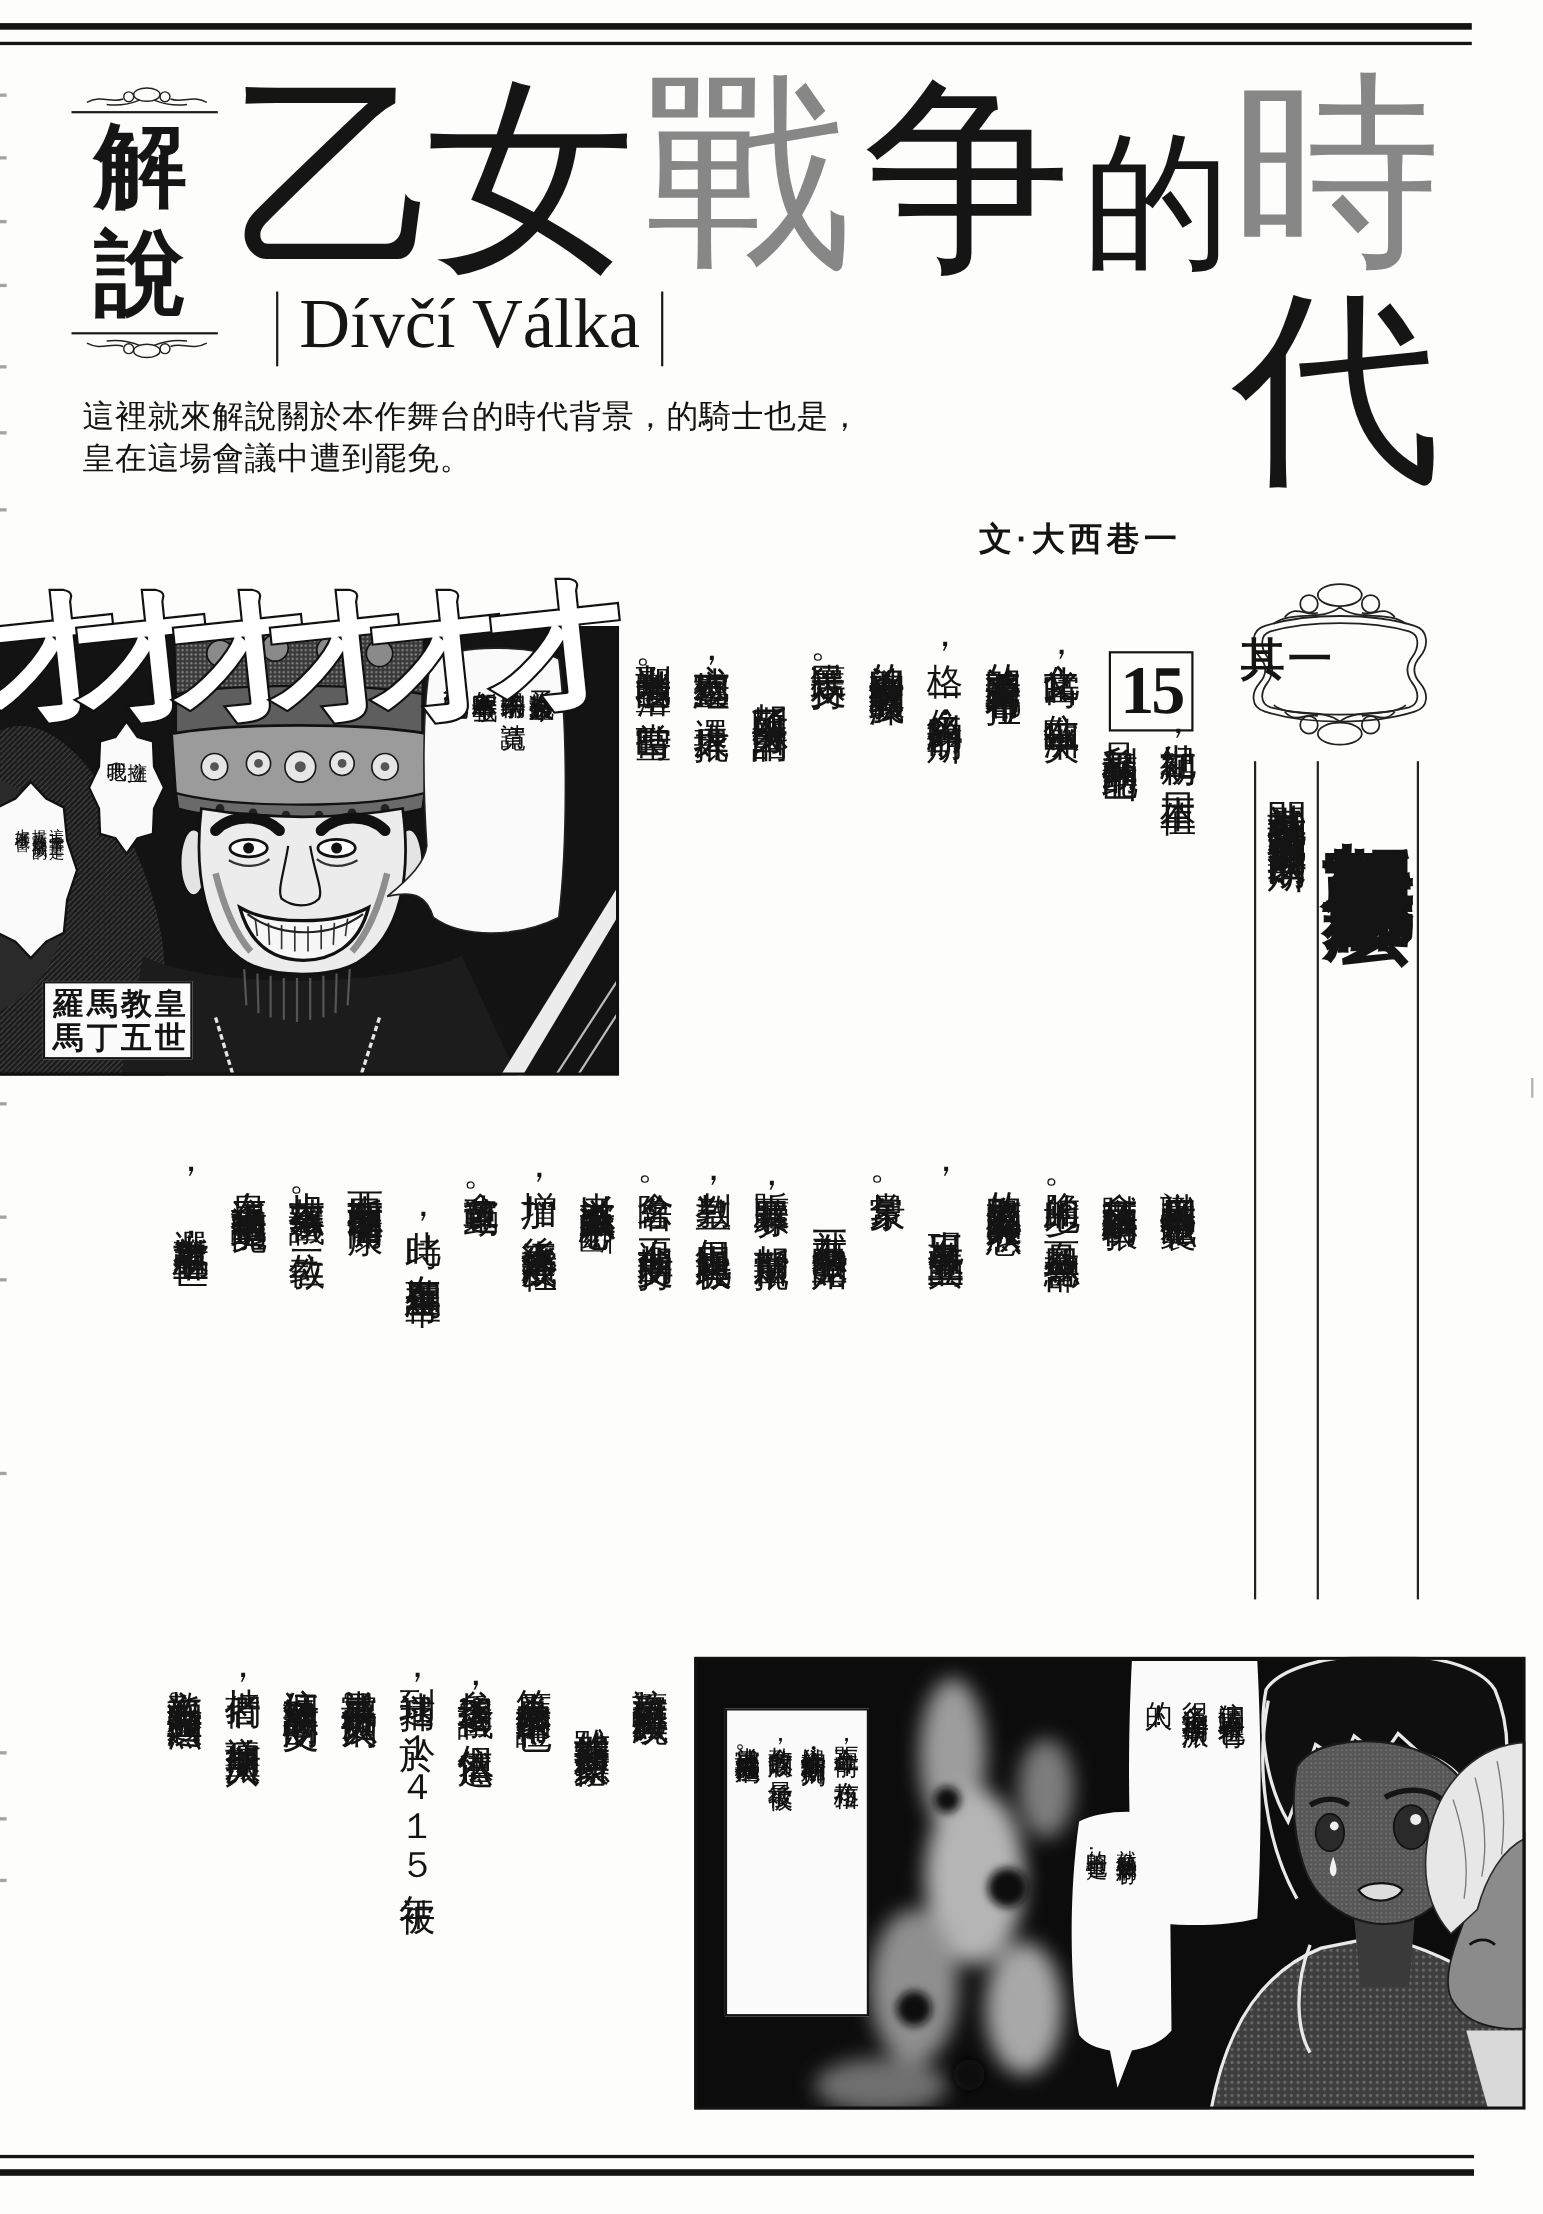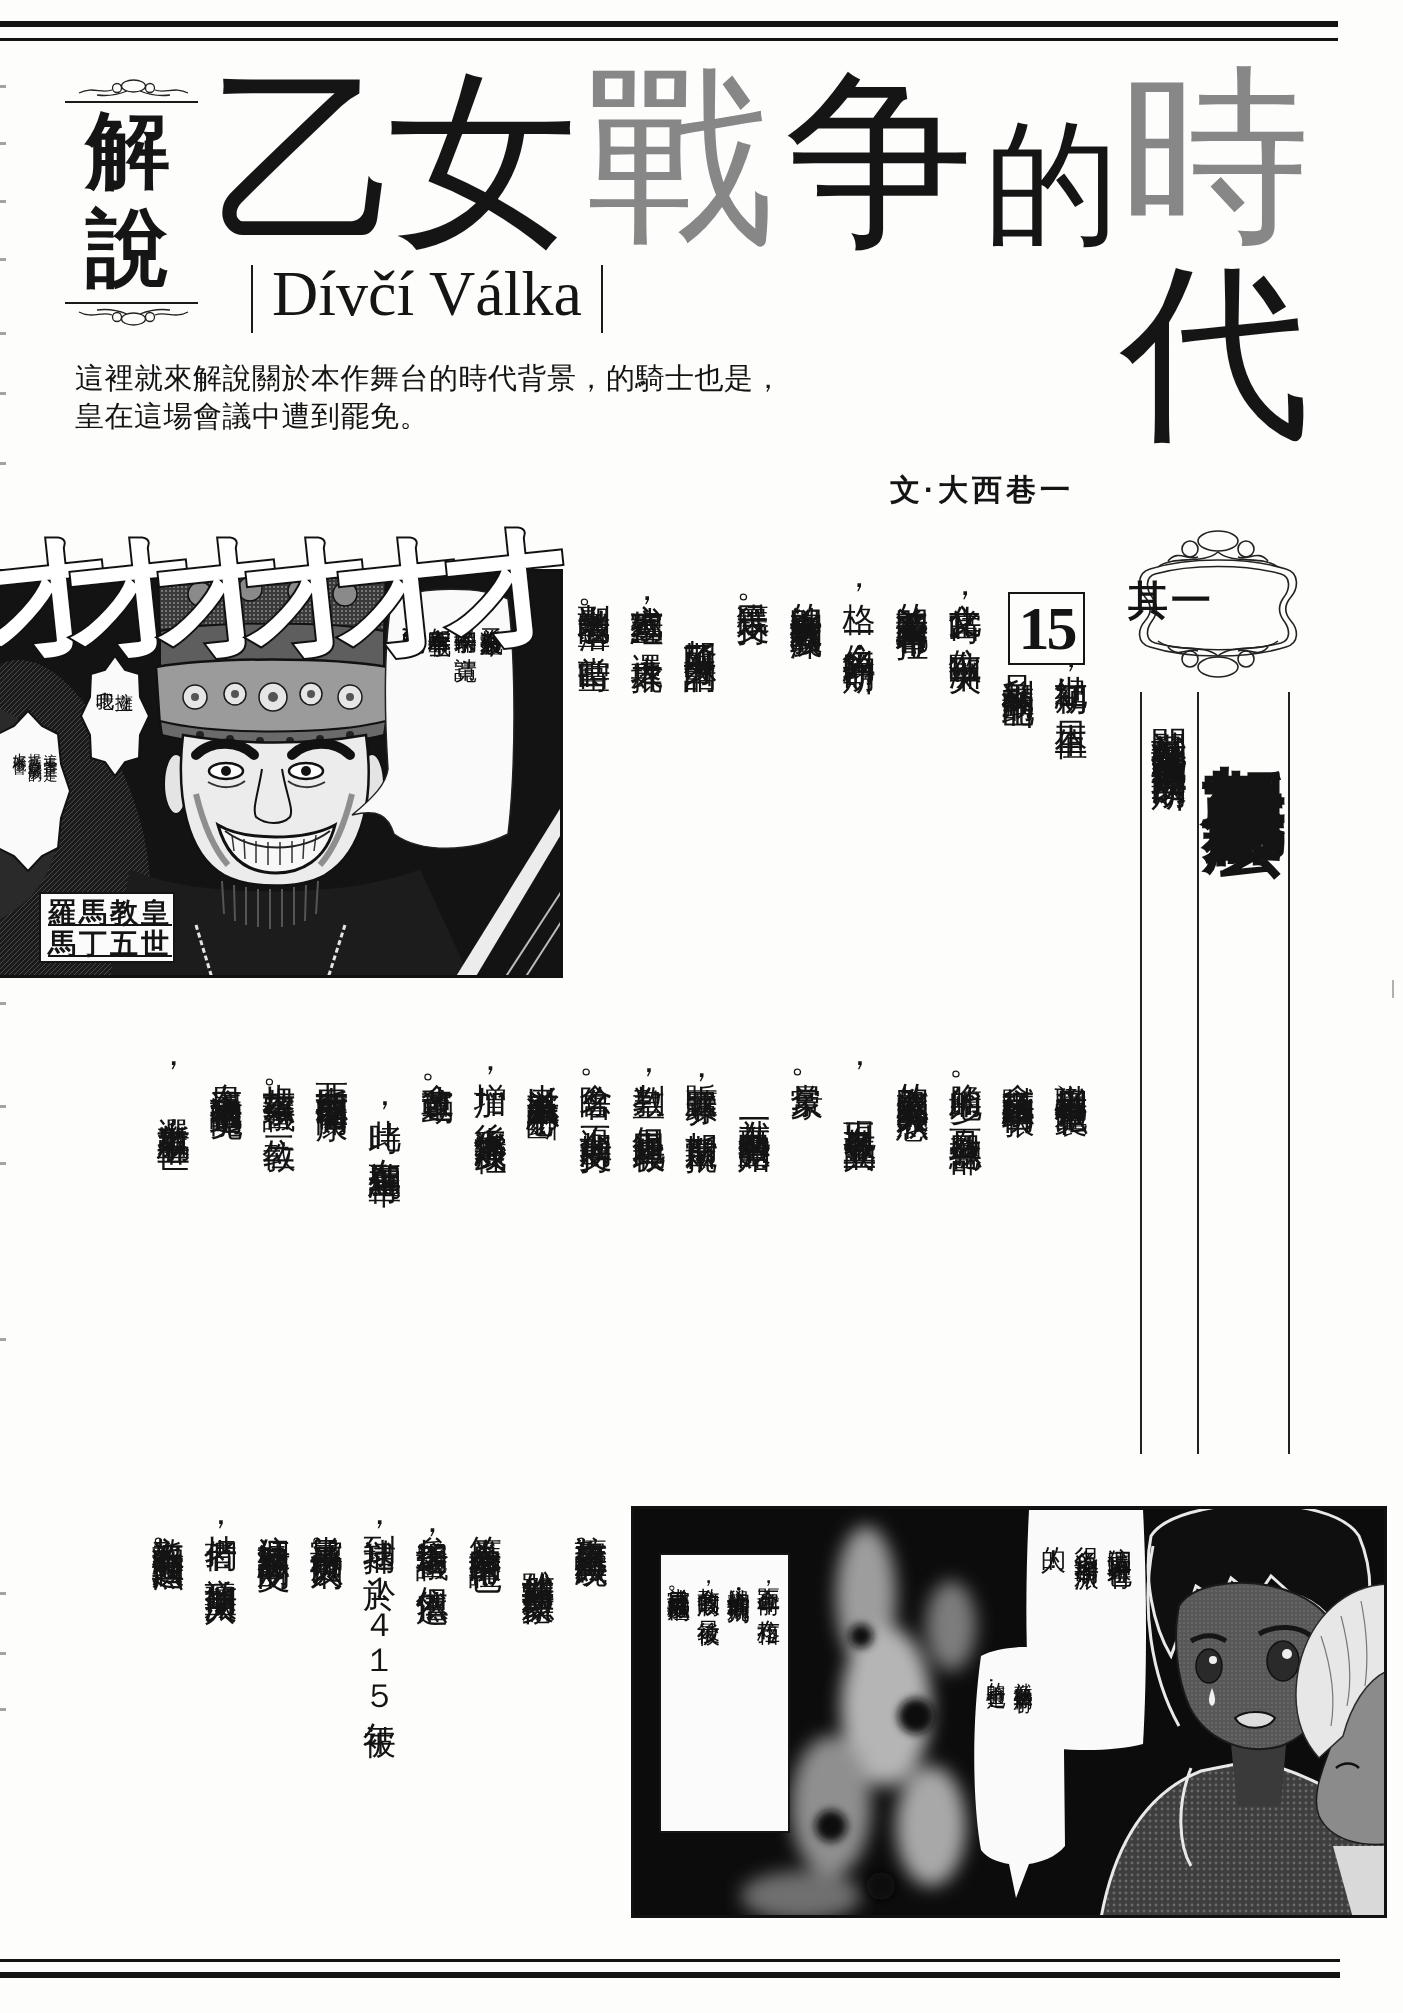--- a/index.html
+++ b/index.html
@@ -268,21 +268,21 @@
   </div>
   <div class="btext" style="left:96px;top:109px;gap:1px;">
     <div class="bcol" style="width:18px;font-size:18px;line-height:18px;letter-spacing:1px;">擁立</div>
     <div class="bcol" style="width:18px;font-size:18px;line-height:18px;letter-spacing:1px;">我吧！</div>
   </div>
   <div class="btext" style="left:13px;top:173px;gap:1.5px;">
     <div class="bcol" style="width:14px;font-size:14px;line-height:14px;letter-spacing:2.5px;">這支十字軍正是</div>
     <div class="bcol" style="width:14px;font-size:14px;line-height:14px;letter-spacing:2.5px;">提高教皇權威的</div>
     <div class="bcol" style="width:14px;font-size:14px;line-height:14px;letter-spacing:2.5px;">大好機會！</div>
   </div>
-  <div class="caption-box" style="left:39px;top:323px;width:136px;height:71px;padding-top:3px;text-decoration:underline;">
+  <div class="caption-box" style="left:39px;top:323px;width:136px;height:71px;padding-top:3px;">
     <span class="pope-caption-line">羅馬教皇</span>
     <span class="pope-caption-line">馬丁五世</span>
   </div>
 </div>
 
 <span class="sfx" style="left:-22px;">オ</span>
 <span class="sfx" style="left:62px;">オ</span>
 <span class="sfx" style="left:150px;">オ</span>
 <span class="sfx" style="left:238px;">オ</span>
 <span class="sfx" style="left:330px;">オ</span>

